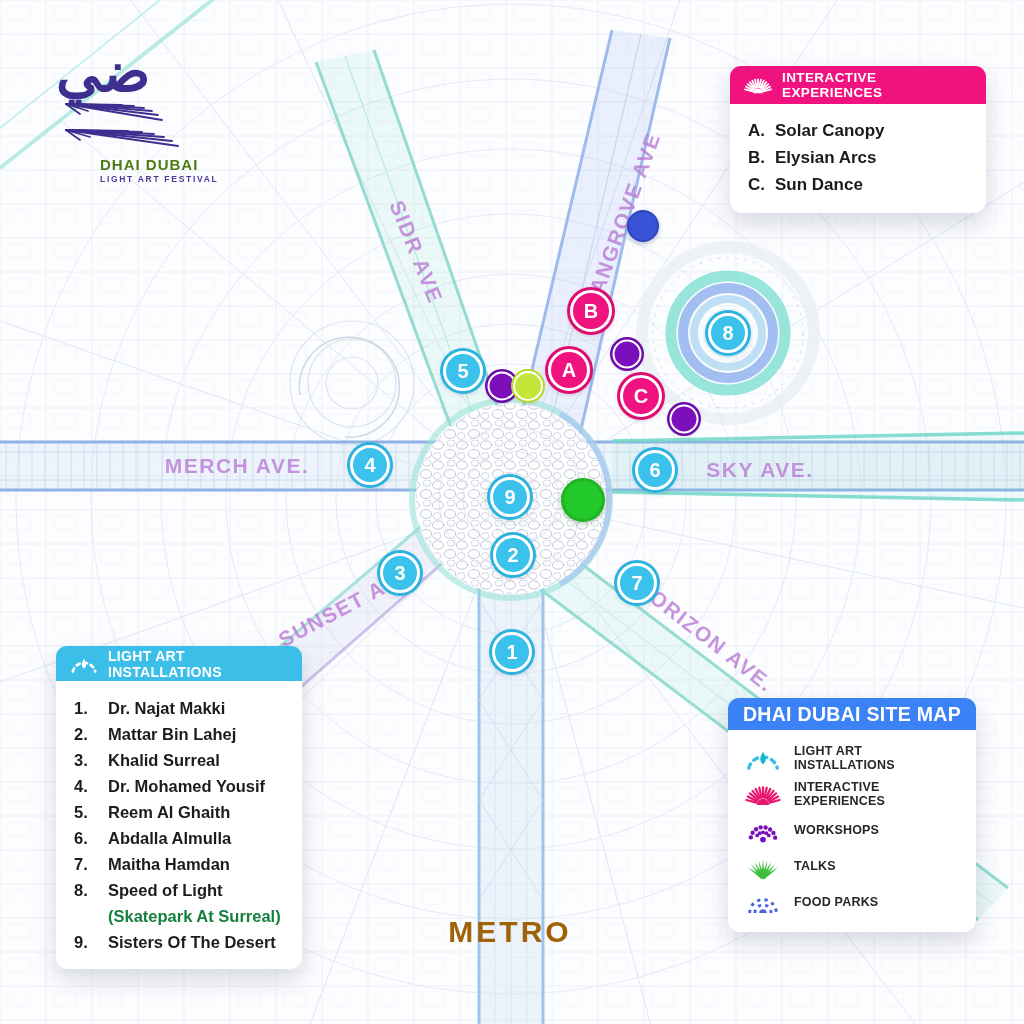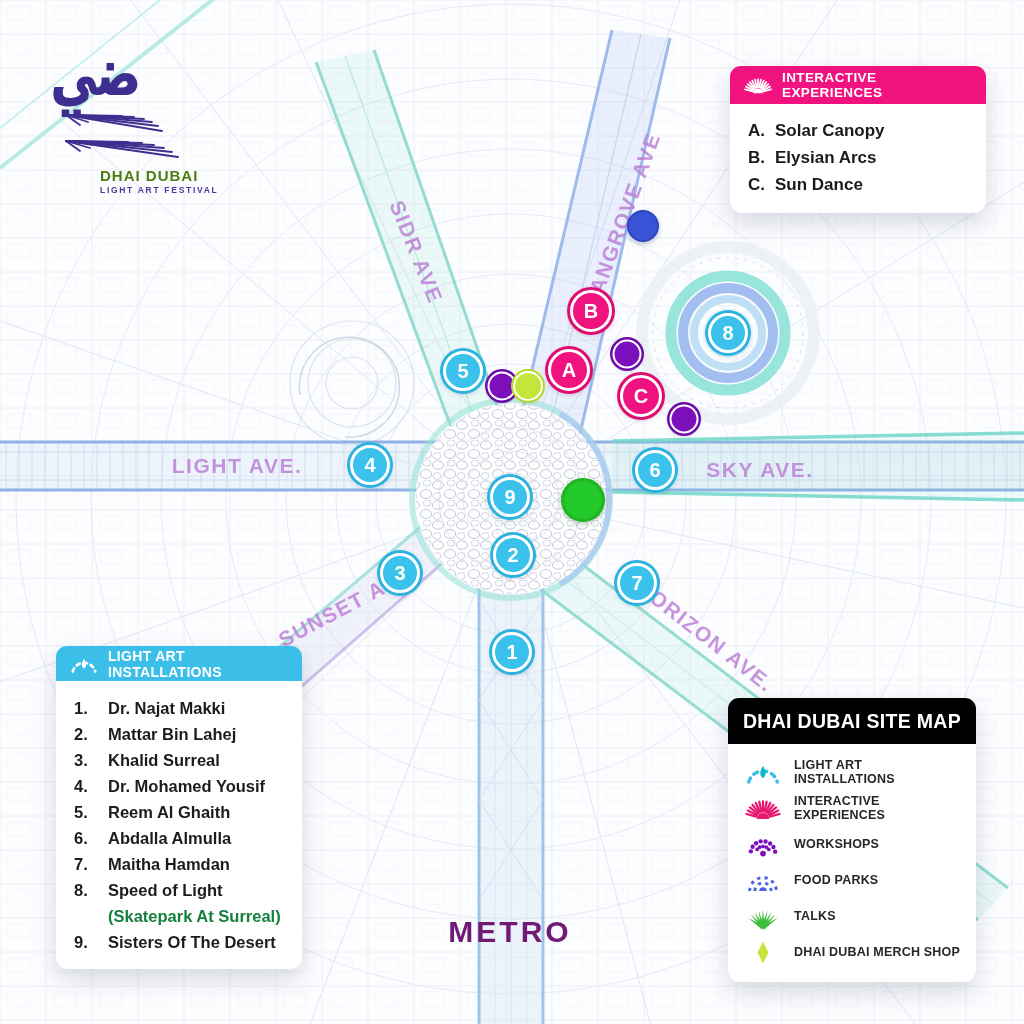--- a/index.html
+++ b/index.html
@@ -4,21 +4,21 @@
 <style>
   html,body{margin:0;padding:0;background:#ffffff;}
   .stage{position:relative;width:1024px;height:1024px;overflow:hidden;background:#FBFDFE;
          font-family:"Liberation Sans","DejaVu Sans",sans-serif;}
   .stage svg.bg{position:absolute;left:0;top:0;}
 
   
   .avenue-label{position:absolute;font-weight:bold;font-size:21px;letter-spacing:1.5px;
     color:rgba(187,126,214,.82);white-space:nowrap;z-index:3;}
   .metro{position:absolute;left:510px;top:932px;transform:translate(-50%,-50%);
-    font-size:30px;font-weight:bold;letter-spacing:3px;color:#701a75;z-index:3;}
+    font-size:30px;font-weight:bold;letter-spacing:3px;color:#a16207;z-index:3;}
 
   
   #markers{position:absolute;inset:0;z-index:5;}
   .marker{position:absolute;transform:translate(-50%,-50%);display:flex;align-items:center;
     justify-content:center;color:#fff;font-weight:bold;border-radius:50%;}
   .m-cyan{width:34px;height:34px;background:#3BC2EC;border:3px solid #fff;
     box-shadow:0 0 0 3px #2BB2DF,0 2px 6px rgba(20,60,90,.3);font-size:20px;}
   .m-pink{width:36px;height:36px;background:#F0137F;border:3px solid #fff;
     box-shadow:0 0 0 3px #DE0D72,0 2px 6px rgba(90,10,50,.3);font-size:20px;}
   .m-purple{width:25px;height:25px;background:#7C0FBC;border:2px solid #fff;
@@ -45,30 +45,30 @@
   .exp-key{width:27px;flex:none;}
 
   #inst-card{left:56px;top:646px;width:246px;}
   #inst-head{height:35px;background:#3BBFE9;font-size:14px;letter-spacing:.3px;}
   #inst-body{padding:14px 12px 14px 18px;}
   .inst-row{display:flex;font-size:16.5px;font-weight:bold;color:#1C1C20;line-height:26px;}
   .inst-num{width:34px;flex:none;}
   .inst-sub{padding-left:34px;font-size:16.5px;font-weight:bold;color:#15803d;line-height:26px;}
 
   #site-card{left:728px;top:698px;width:248px;}
-  #site-head{height:46px;background:#000000;font-size:19.5px;letter-spacing:.3px;justify-content:center;}
+  #site-head{height:32px;background:#3b82f6;font-size:19.5px;letter-spacing:.3px;justify-content:center;}
   #site-body{padding:10px 10px 12px 14px;}
   .leg-row{display:flex;align-items:center;gap:10px;height:36px;}
   .leg-ic{width:42px;flex:none;display:flex;justify-content:center;align-items:center;}
   .leg-ic svg{width:38px;height:27px;}
   .leg-label{font-size:12.5px;font-weight:bold;color:#26262B;letter-spacing:.2px;}
 
   
   .logo{position:absolute;left:56px;top:46px;width:200px;color:#3D2F8F;z-index:10;}
-  .logo-ar{font-family:Liberation Mono, monospace;font-weight:bold;font-size:68px;
+  .logo-ar{font-family:Liberation Sans, sans-serif;font-weight:bold;font-size:56px;
     line-height:.92;color:#3D2F8F;}
   .logo-fan{margin:2px 0 0 6px;display:block;}
   .logo-en{margin:6px 0 0 44px;font-size:15px;font-weight:bold;letter-spacing:1px;color:#4d7c0f;}
   .logo-en-sub{margin:1px 0 16px 44px;font-size:8.5px;font-weight:bold;letter-spacing:1.7px;color:#4A3A9C;}
 </style>
 </head>
 <body>
 
 <div class="stage">
 
@@ -181,21 +181,21 @@
     <g fill="none" stroke="#C9D1DF" stroke-width="1" opacity="0.55">
       <circle cx="511" cy="499" r="72"></circle>
         <circle cx="511" cy="499" r="48"></circle>
         <circle cx="511" cy="499" r="26"></circle>
     </g>
   </svg>
 
   <div id="avenues">
       <div class="avenue-label" style="left: 416px; top: 252px; transform: translate(-50%, -50%) rotate(68deg);">SIDR AVE</div>
       <div class="avenue-label" style="left: 622px; top: 222px; transform: translate(-50%, -50%) rotate(-70deg);">MANGROVE AVE</div>
-      <div class="avenue-label" style="left: 237px; top: 466px; transform: translate(-50%, -50%) rotate(0deg);">LIGHT AVE.</div>
+      <div class="avenue-label" style="left: 237px; top: 466px; transform: translate(-50%, -50%) rotate(0deg);">MERCH AVE.</div>
       <div class="avenue-label" style="left: 760px; top: 470px; transform: translate(-50%, -50%) rotate(0deg);">SKY AVE.</div>
       <div class="avenue-label" style="left: 345px; top: 607px; transform: translate(-50%, -50%) rotate(-28deg);">SUNSET AVE</div>
       <div class="avenue-label" style="left: 705px; top: 636px; transform: translate(-50%, -50%) rotate(38deg);">HORIZON AVE.</div>
     </div>
 
   <div id="markers">
       <div class="marker m-cyan" style="left: 512px; top: 652px;">1</div>
       <div class="marker m-cyan" style="left: 513px; top: 555px;">2</div>
       <div class="marker m-cyan" style="left: 400px; top: 573px;">3</div>
       <div class="marker m-cyan" style="left: 370px; top: 465px;">4</div>
@@ -398,51 +398,43 @@
                 <circle cx="26.1" cy="19.2" r="2"></circle>
                 <circle cx="20" cy="23.5" r="3"></circle>
               </g>
             </svg>
           </span>
           <span class="leg-label">WORKSHOPS</span>
         </div>
         <div class="leg-row">
           <span class="leg-ic">
             <svg viewBox="0 0 40 28">
-              <g fill="none" stroke="#4A66DE" stroke-width="3.1" stroke-dasharray="3.4 4.4">
-      <path d="M6 25 A 14 14 0 0 1 34 25"></path>
-                <path d="M11.5 25 A 8.5 8.5 0 0 1 28.5 25"></path>
-              </g>
-    <path d="M16 25 A 4 4 0 0 1 24 25 Z" fill="#4A66DE"></path>
-            </svg>
-          </span>
-          <span class="leg-label">FOOD PARKS</span>
-        </div>
-        <div class="leg-row">
-          <span class="leg-ic">
-            <svg viewBox="0 0 40 28">
               <g fill="#3FBE3F">
                 <polygon points="21.1,24.3 4.2,15.4 18.9,27.7"></polygon>
                 <polygon points="21.5,24.7 7.3,11.9 18.5,27.3"></polygon>
                 <polygon points="21.8,25.1 11.1,9.2 18.2,26.9"></polygon>
                 <polygon points="21.9,25.5 15.4,7.6 18.1,26.5"></polygon>
                 <polygon points="22.0,26.0 20.0,7.0 18.0,26.0"></polygon>
                 <polygon points="21.9,26.5 24.6,7.6 18.1,25.5"></polygon>
                 <polygon points="21.8,26.9 28.9,9.2 18.2,25.1"></polygon>
                 <polygon points="21.5,27.3 32.7,11.9 18.5,24.7"></polygon>
                 <polygon points="21.1,27.7 35.8,15.4 18.9,24.3"></polygon>
               </g>
             </svg>
           </span>
           <span class="leg-label">TALKS</span>
         </div>
         <div class="leg-row">
           <span class="leg-ic">
             <svg viewBox="0 0 40 28">
-              <polygon points="20,2.5 25.8,14 20,25.5 14.2,14" fill="#C6E53B"></polygon>
+              <g fill="none" stroke="#4A66DE" stroke-width="3.1" stroke-dasharray="3.4 4.4">
+      <path d="M6 25 A 14 14 0 0 1 34 25"></path>
+                <path d="M11.5 25 A 8.5 8.5 0 0 1 28.5 25"></path>
+              </g>
+    <path d="M16 25 A 4 4 0 0 1 24 25 Z" fill="#4A66DE"></path>
             </svg>
           </span>
-          <span class="leg-label">DHAI DUBAI MERCH SHOP</span>
+          <span class="leg-label">FOOD PARKS</span>
         </div>
       </div>
   </div>
 
 </div>
 
 </body></html>

